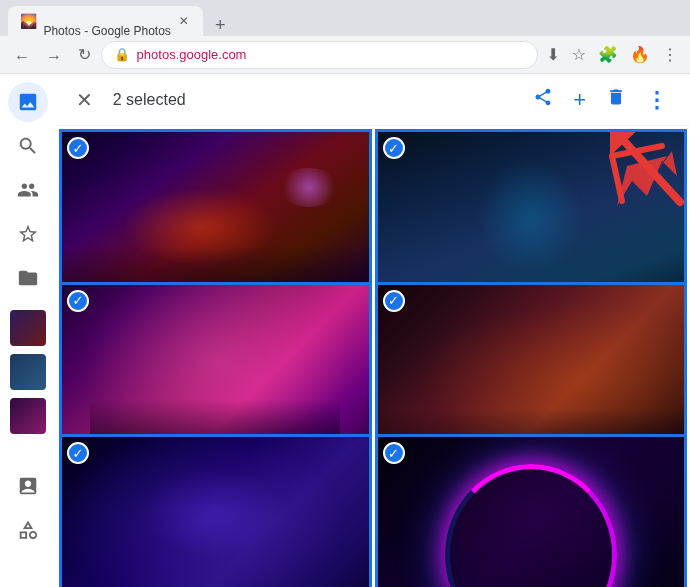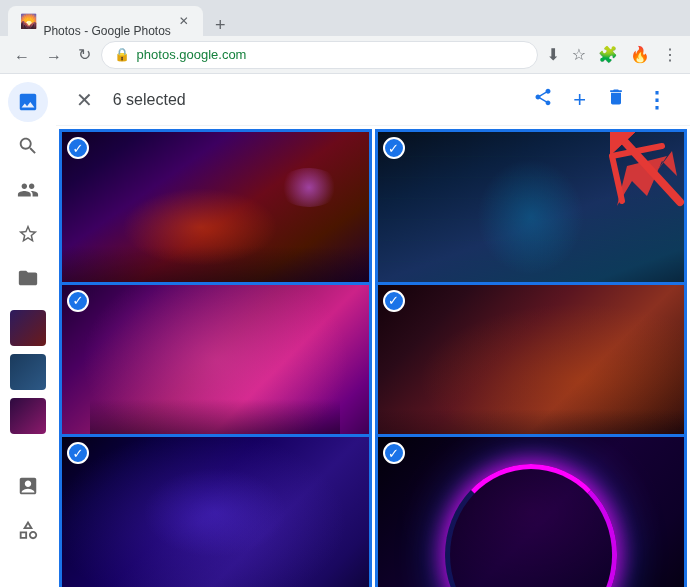--- a/index.html
+++ b/index.html
@@ -10,21 +10,21 @@
     .tab-bar { display: flex; align-items: flex-end; height: 36px; background: #dde1e6; padding-left: 8px; }
     .tab { display: flex; align-items: center; background: #f1f3f4; border-radius: 8px 8px 0 0; padding: 0 12px; height: 30px; font-size: 12px; color: #3c4043; min-width: 160px; gap: 6px; }
     .tab-icon { font-size: 14px; }
     .tab-title { font-size: 12px; flex: 1; white-space: nowrap; overflow: hidden; text-overflow: ellipsis; margin-top: 20px; }
     .tab-close { font-size: 12px; color: #5f6368; cursor: pointer; padding: 2px; border-radius: 50%; }
     .new-tab-btn { background: none; border: none; color: #5f6368; font-size: 18px; padding: 0 8px; cursor: pointer; margin-left: 4px; }
     
     .nav-bar { display: flex; align-items: center; background: #f1f3f4; height: 38px; padding: 0 8px; gap: 4px; border-bottom: 1px solid #dde1e6; }
     .nav-btn { background: none; border: none; color: #5f6368; font-size: 16px; padding: 4px 6px; cursor: pointer; border-radius: 50%; }
     .address-bar { flex: 1; display: flex; align-items: center; background: white; border-radius: 20px; height: 28px; padding: 0 12px; gap: 6px; border: 1px solid #dde1e6; }
-    .address-text { font-size: 13px; color: #15803d; flex: 1; }
+    .address-text { font-size: 13px; color: #be185d; flex: 1; }
     .nav-right { display: flex; align-items: center; gap: 4px; }
     .nav-icon-btn { background: none; border: none; color: #5f6368; font-size: 16px; padding: 4px; cursor: pointer; border-radius: 50%; }
 
     
     .app-container { display: flex; height: calc(587px - 74px); background: white; }
 
     
     .sidebar { width: 56px; background: white; display: flex; flex-direction: column; align-items: center; padding-top: 8px; gap: 4px; border-right: none; }
     .sidebar-item { width: 40px; height: 40px; display: flex; align-items: center; justify-content: center; border-radius: 20px; cursor: pointer; color: #444; font-size: 20px; }
     .sidebar-item.active { background: #e8f0fe; color: #1a73e8; }
@@ -126,21 +126,21 @@
         <svg width="22" height="22" viewBox="0 0 24 24" fill="#666">
             <path d="M12 2l-5.5 9h11L12 2zm0 3.84L13.93 9h-3.87L12 5.84zM17.5 13c-2.49 0-4.5 2.01-4.5 4.5S15.01 22 17.5 22s4.5-2.01 4.5-4.5-2.01-4.5-4.5-4.5zm0 7c-1.38 0-2.5-1.12-2.5-2.5s1.12-2.5 2.5-2.5 2.5 1.12 2.5 2.5-1.12 2.5-2.5 2.5zM3 21.5h8v-8H3v8zm2-6h4v4H5v-4z"></path>
           </svg>
       </div>
     </div>
 
     <div class="main-content">
 
       <div class="selection-toolbar">
         <button class="close-selection">✕</button>
-        <span class="selection-count">6 selected</span>
+        <span class="selection-count">2 selected</span>
         <div class="toolbar-actions">
 
           <button class="toolbar-btn">
             <svg width="20" height="20" viewBox="0 0 24 24" fill="#1a73e8">
                 <path d="M18 16.08c-.76 0-1.44.3-1.96.77L8.91 12.7c.05-.23.09-.46.09-.7s-.04-.47-.09-.7l7.05-4.11c.54.5 1.25.81 2.04.81 1.66 0 3-1.34 3-3s-1.34-3-3-3-3 1.34-3 3c0 .24.04.47.09.7L8.04 9.81C7.5 9.31 6.79 9 6 9c-1.66 0-3 1.34-3 3s1.34 3 3 3c.79 0 1.5-.31 2.04-.81l7.12 4.16c-.05.21-.08.43-.08.65 0 1.61 1.31 2.92 2.92 2.92 1.61 0 2.92-1.31 2.92-2.92s-1.31-2.92-2.92-2.92z"></path>
               </svg>
           </button>
 
           <button class="toolbar-btn" style="font-size:22px; font-weight:300; color:#1a73e8;">+</button>
 

